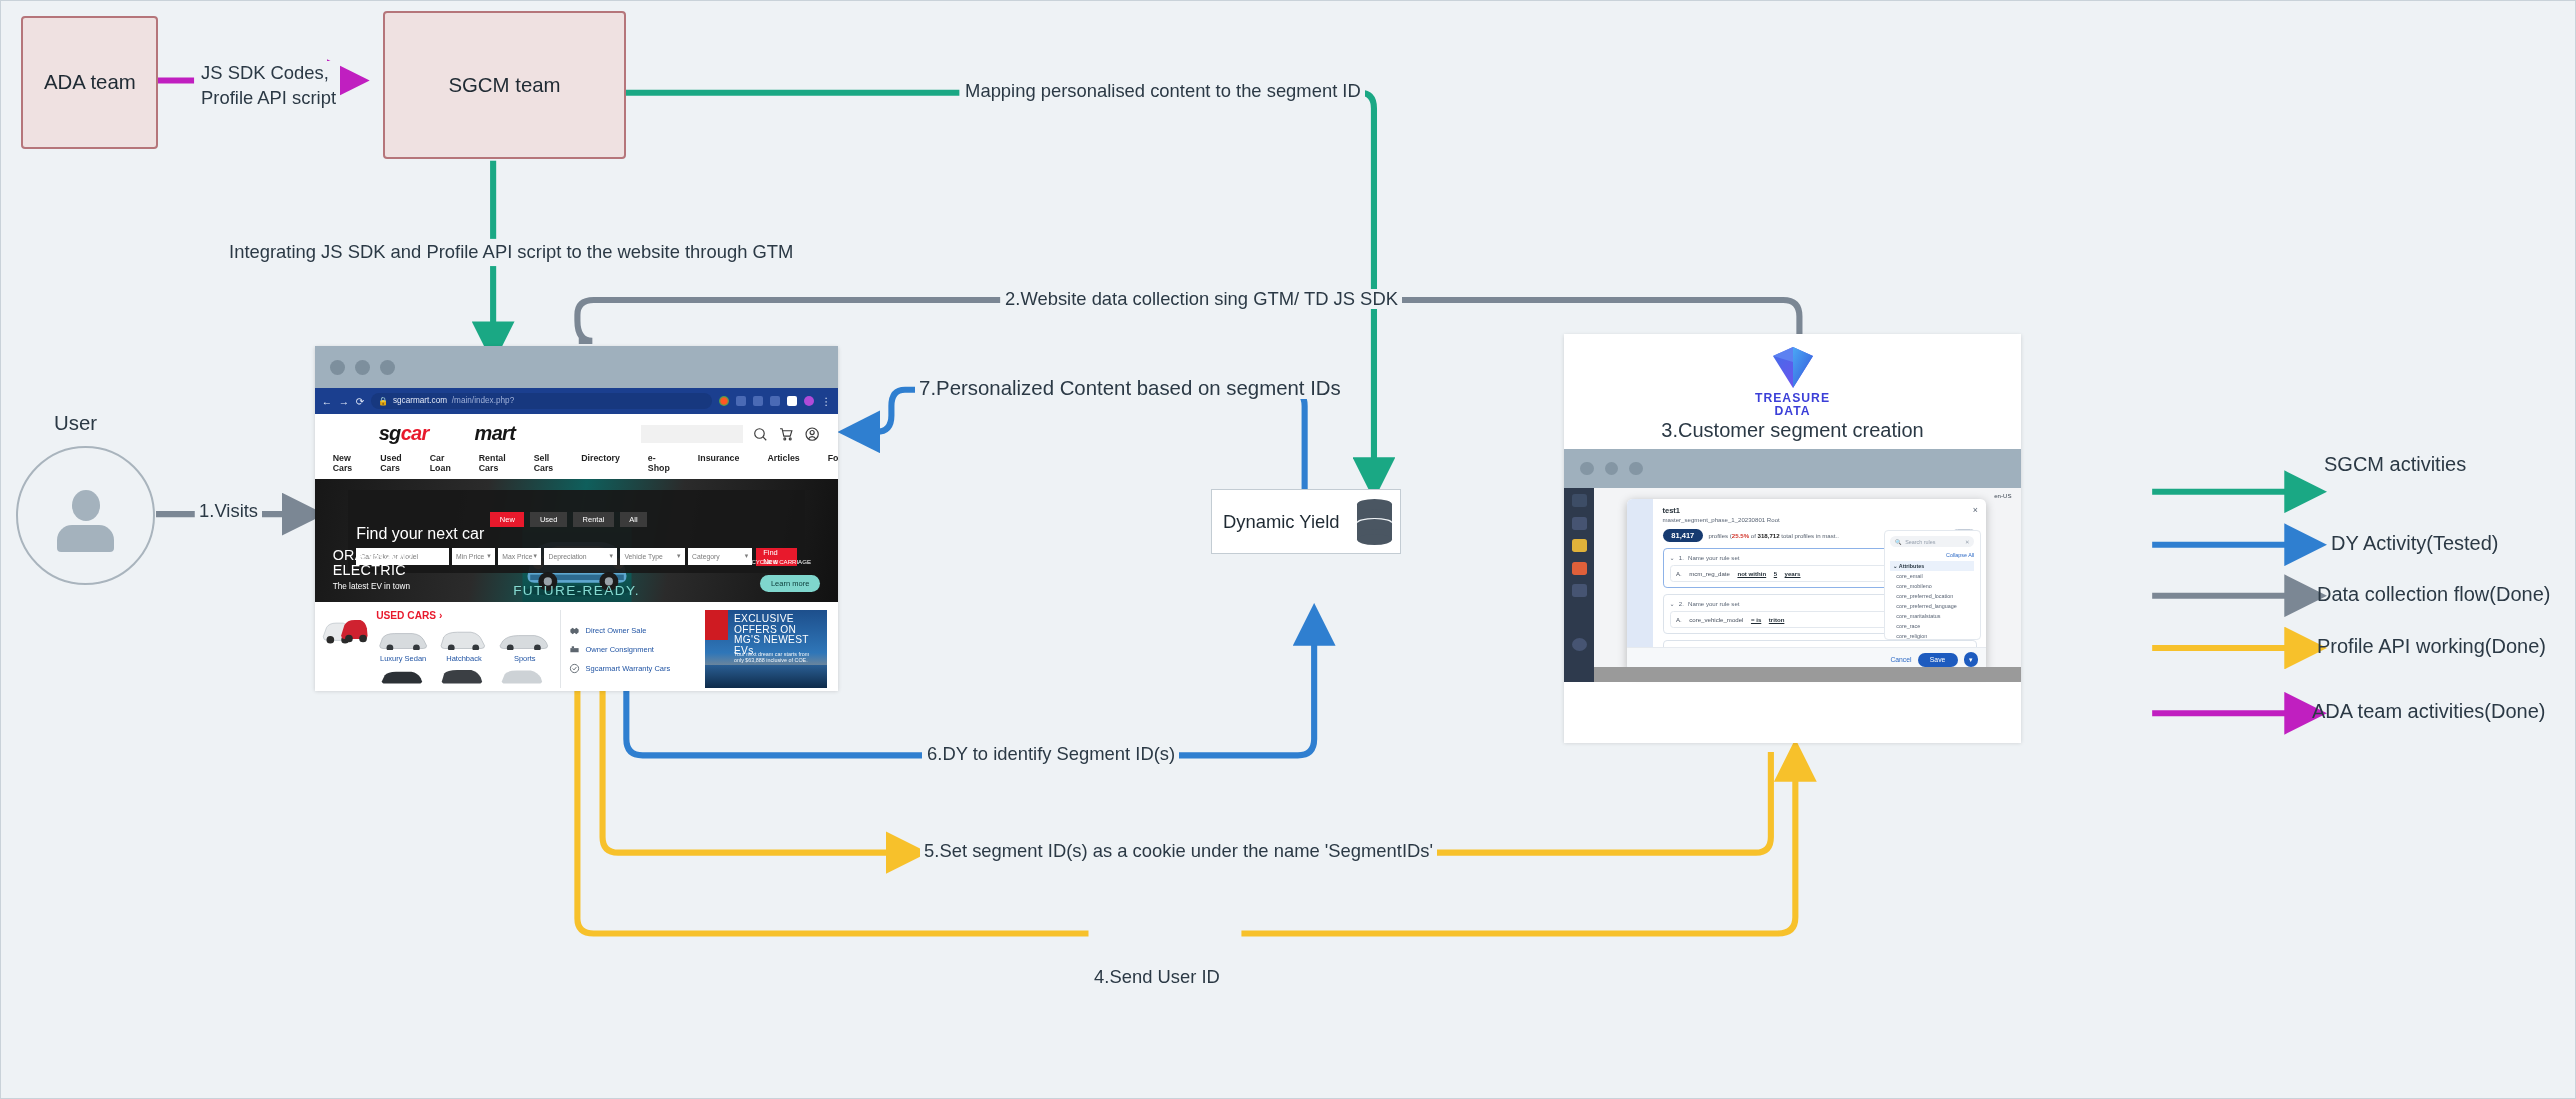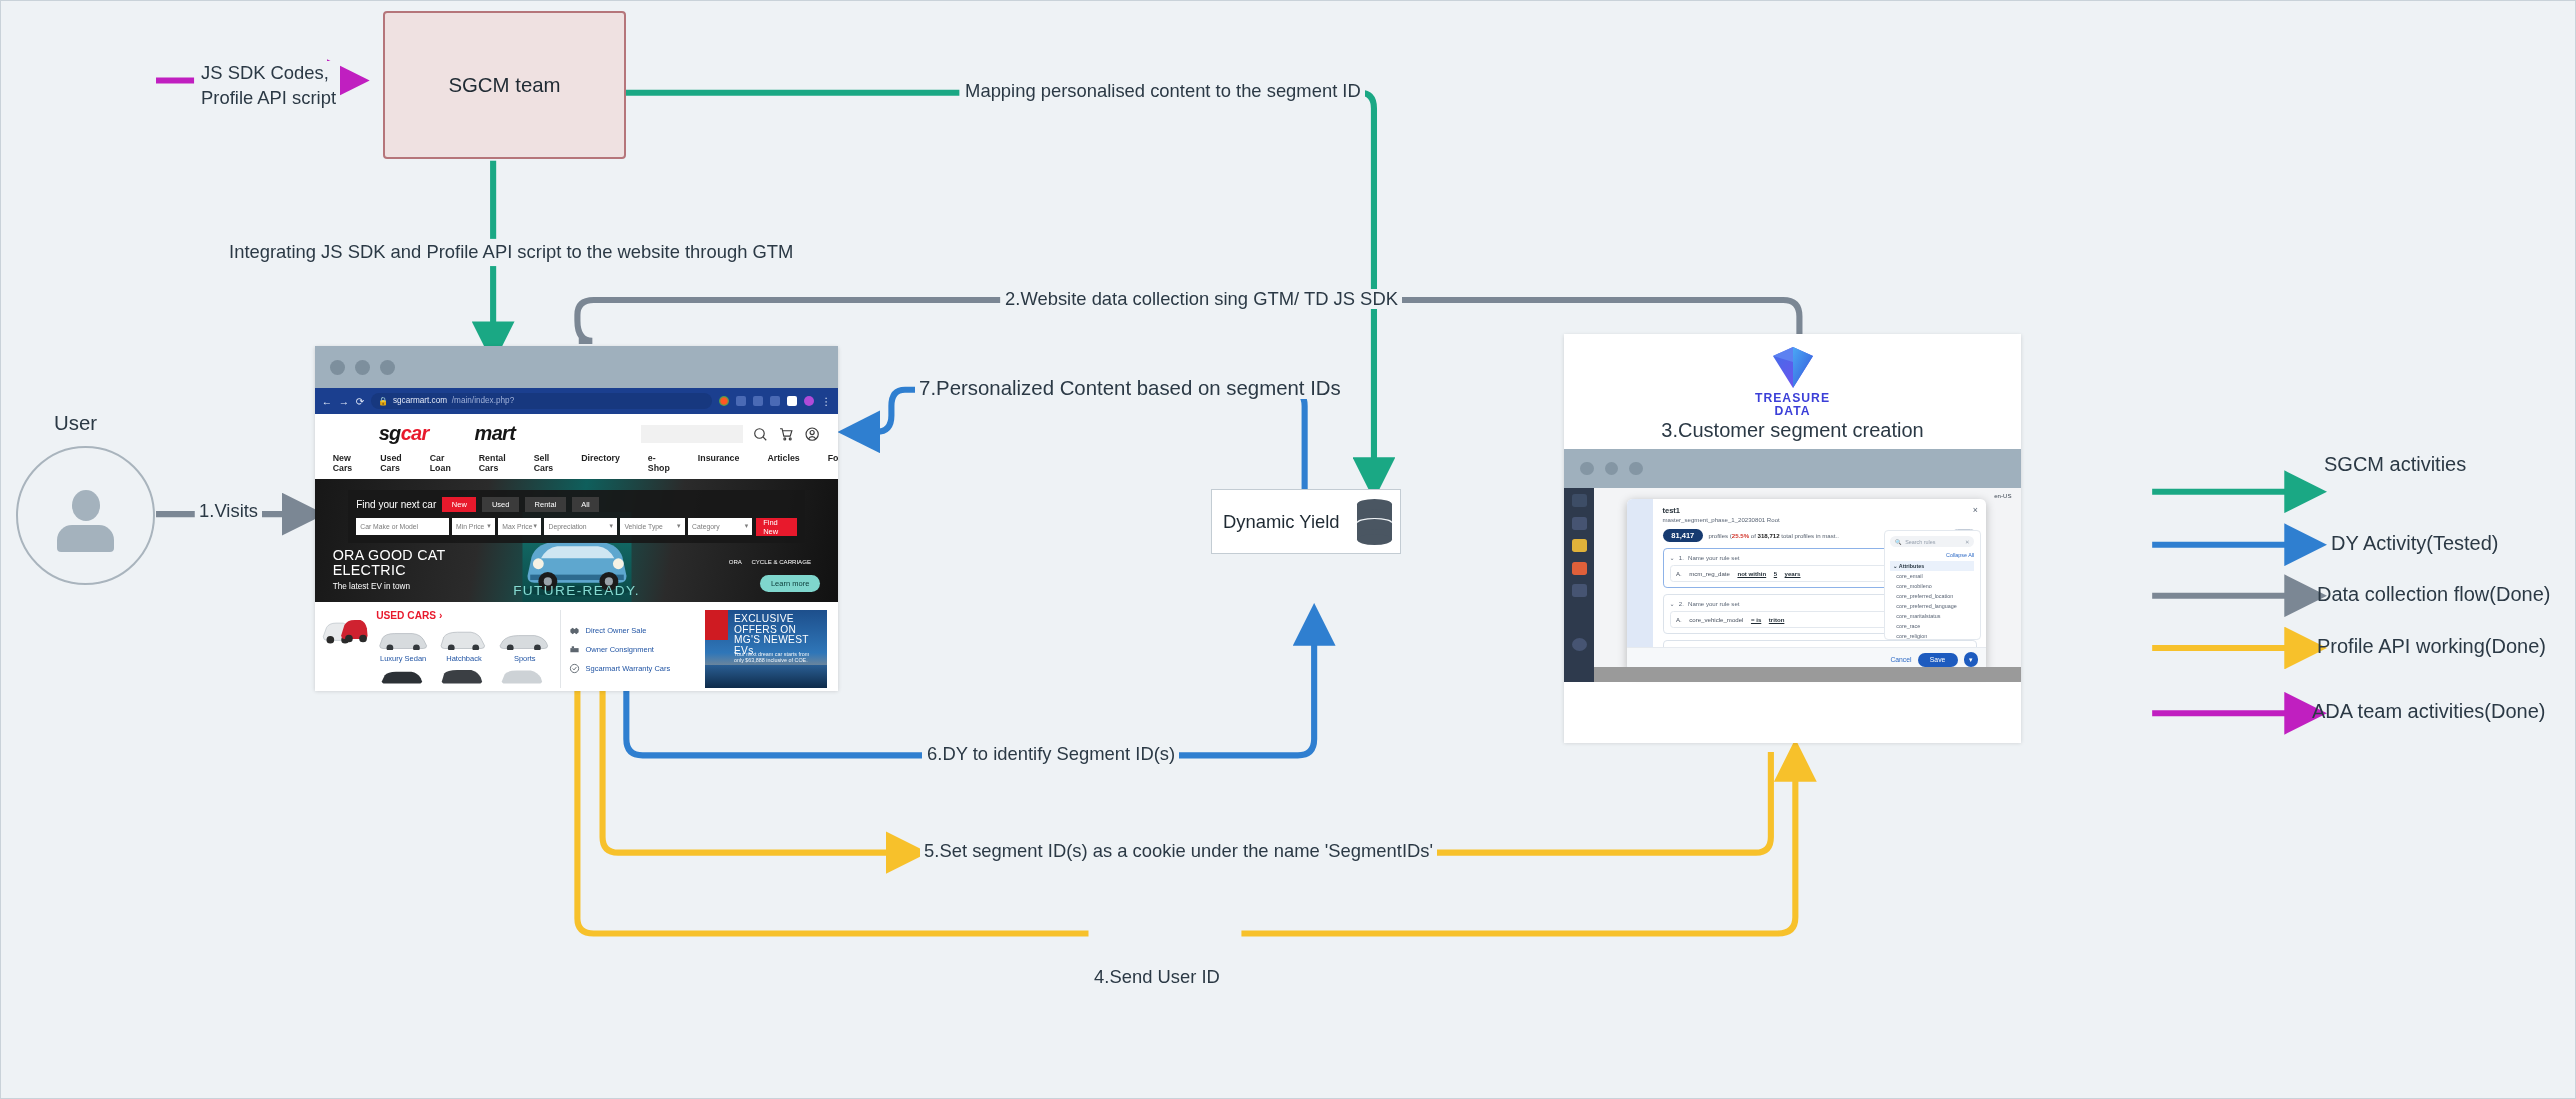--- a/index.html
+++ b/index.html
@@ -76,21 +76,21 @@
   #sgc-logo{font-size:20px;font-weight:bold;font-style:italic;letter-spacing:-0.7px;}
   #sgc-logo .k{color:#161616;margin-left:46px;} #sgc-logo .r{color:#e8192c;}
   #sgc-searchfield{width:102px;height:17.7px;background:#f1f1f1;margin-left:auto;}
   .sgc-hicon{margin-left:9.5px;width:16.3px;height:16.3px;color:#3b3b3b;}
   #sgc-nav{display:flex;gap:28px;padding:7.5px 0 6.1px 0;font-size:8.8px;color:#1f1f1f;font-weight:bold;}
   #sgc-hero{position:relative;height:123px;background:linear-gradient(100deg,#171717 0%,#2b2b2b 32%,#0f5f5c 50%,#2b2b2b 68%,#111 100%);overflow:hidden;}
   #sgc-heroCar{position:absolute;left:50%;transform:translateX(-50%);bottom:4.1px;width:156px;height:82px;}
   #sgc-herocarpet{position:absolute;left:50%;transform:translateX(-50%);bottom:0;width:109px;height:90px;background:linear-gradient(#14756f,#0c4a49);}
   #sgc-searchpanel{position:absolute;left:33px;top:11px;right:33px;background:rgba(24,24,24,.93);padding:6.8px 8.2px;}
   #sgc-sp-row1{display:flex;align-items:center;gap:6.1px;}
-  #sgc-sp-title{color:#fff;font-size:10px;}
+  #sgc-sp-title{color:#fff;font-size:16px;margin-top:28px;}
   .sgc-chip{font-size:7.5px;color:#fff;background:#3b3b3b;padding:3.4px 9.5px;}
   .sgc-chip.act{background:#e8192c;}
   #sgc-sp-row2{display:flex;gap:3.4px;margin-top:5.4px;}
   .sgc-inp{background:#fff;height:17px;font-size:6.8px;color:#7c7c7c;display:flex;align-items:center;padding:0 4.1px;justify-content:space-between;}
   .sgc-find{background:#e8192c;color:#fff;font-size:7.5px;display:flex;align-items:center;justify-content:center;padding:0 7.5px;}
   #sgc-herotext{position:absolute;left:17.7px;bottom:11px;color:#fff;}
   #sgc-ht1{font-size:14.3px;letter-spacing:0.3px;line-height:1.08;}
   #sgc-ht2{font-size:8.2px;margin-top:3.4px;}
   #sgc-futureready{position:absolute;left:50%;transform:translateX(-50%);bottom:4.1px;color:#8fe6dd;font-size:13.6px;letter-spacing:1.4px;opacity:.92;}
   #sgc-learn{position:absolute;right:17.7px;bottom:9.5px;background:#7fd6cd;color:#0c3b39;font-size:7.5px;border-radius:8.8px;padding:4.1px 11px;}
@@ -234,20 +234,23 @@
       <line x1="3165" y1="875" x2="3408" y2="875" stroke="#7b8794" stroke-width="9" marker-end="url(#ah-gray)"></line>
     </g>
     <g>
       <line x1="3165" y1="952" x2="3408" y2="952" stroke="#f7c12b" stroke-width="9" marker-end="url(#ah-yellow)"></line>
     </g>
     <g>
       <line x1="3165" y1="1048" x2="3408" y2="1048" stroke="#c01fc0" stroke-width="9" marker-end="url(#ah-mag)"></line>
     </g>
   </svg>
 
+  <div class="teambox" id="ada-box" style="left:20.4px;top:15px;width:133px;height:129px;">
+    <span>ADA team</span>
+  </div>
 
   <div class="teambox" id="sgcm-box" style="left:382px;top:10.2px;width:239px;height:144px;">
     <span>SGCM team</span>
   </div>
 
   <div class="elabel" style="left:196px;top:60px;line-height:1.35;">
     <div>JS SDK Codes,</div>
     <div>Profile API script</div>
   </div>
 

